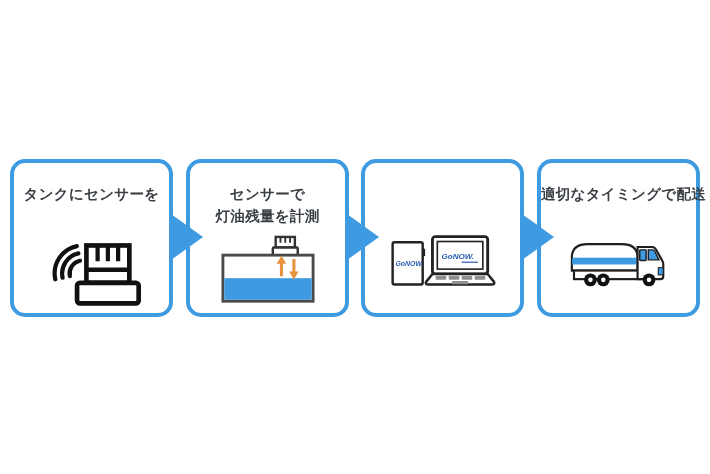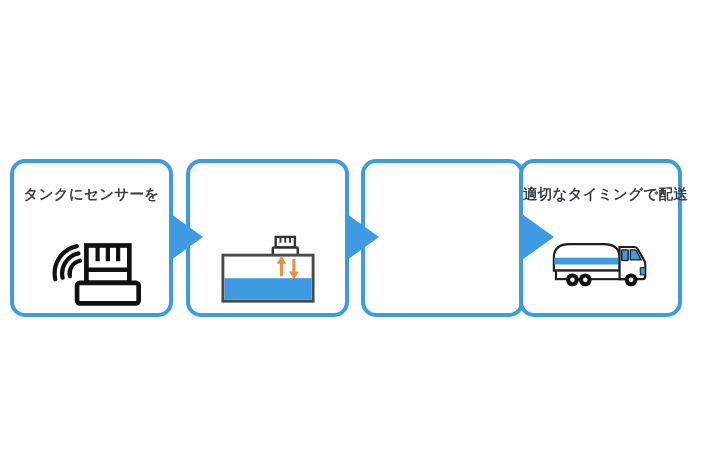--- a/index.html
+++ b/index.html
@@ -11,21 +11,21 @@
   html,body{margin:0;padding:0;background:#fff;}
   #canvas{
     position:relative;width:710px;height:474px;background:#fff;overflow:hidden;
     font-family:"Liberation Sans",sans-serif;
   }
   .step-card{
     position:absolute;top:159px;width:163px;height:158px;
     box-sizing:border-box;border:4px solid var(--accent-blue);
     border-radius:15px;background:#fff;z-index:1;
   }
-  .card-1{left:10px}.card-2{left:186px}.card-3{left:361px}.card-4{left:519px}
+  .card-1{left:10px}.card-2{left:186px}.card-3{left:361px}.card-4{left:537px}
   .step-title{
     position:absolute;top:20px;left:0;width:100%;text-align:center;
     font-size:14.5px;line-height:22px;font-weight:bold;color:var(--title-text);
     letter-spacing:.02em;white-space:nowrap;
   }
   .icon-wrap{position:absolute;left:50%;transform:translateX(-50%);}
   .icon-sensor{top:60px}
   .icon-tank{top:72px}
   .icon-devices{top:72px}
   .icon-truck{top:79px}
@@ -58,40 +58,67 @@
           <rect x="54" y="24" width="46" height="40"></rect>
           <path d="M 54 50 H 100"></path>
           <path d="M 66 24 V 41 M 77 24 V 41 M 88 24 V 41" stroke-width="4.5"></path>
           <rect x="44" y="64" width="66" height="22" rx="3"></rect>
         </g>
       </svg>
     </div>
   </div>
 
   <div class="step-card card-2">
+    <div class="step-title">
+      <div>センサーで</div>
+      <div>灯油残量を計測</div>
+    </div>
     <div class="icon-wrap icon-tank">
       <svg width="100" height="71" viewBox="0 0 104 74">
         <g stroke="#333" stroke-width="2.5" fill="#fff">
           <rect x="60" y="2" width="20" height="11"></rect>
           <path d="M 65 2 V 8 M 70 2 V 8 M 75 2 V 8" stroke-width="2"></path>
           <rect x="57" y="13" width="26" height="8" rx="1"></rect>
         </g>
         <rect x="5" y="21" width="94" height="48" stroke="#4a4a4a" stroke-width="3" fill="#fff"></rect>
         <rect x="6.5" y="45" width="91" height="22.5" fill="var(--accent-blue)"></rect>
         <g stroke="var(--orange)" fill="var(--orange)" stroke-width="3.2">
           <path d="M 66 43 V 28" fill="none"></path>
           <path d="M 66 21.5 L 61 30 H 71 Z" stroke="none"></path>
           <path d="M 79 25 V 40" fill="none"></path>
           <path d="M 79 46.5 L 74 38 H 84 Z" stroke="none"></path>
         </g>
       </svg>
     </div>
   </div>
 
   <div class="step-card card-3">
+    <div class="icon-wrap icon-devices">
+      <svg width="106" height="52" viewBox="0 0 130 64">
+        <g>
+          <rect x="3" y="9" width="37" height="52" rx="2.5" stroke="#222" stroke-width="3" fill="#fff"></rect>
+          <rect x="40.5" y="17" width="2.5" height="9" fill="#222"></rect>
+          <text x="6.5" y="38" font-size="8.5" class="logo-text">GoNOW.</text>
+        </g>
+        <g>
+          <rect x="52" y="2" width="68" height="46" rx="3.5" stroke="#222" stroke-width="3.5" fill="#fff"></rect>
+          <rect x="58" y="8" width="56" height="34" stroke="#222" stroke-width="2" fill="#fff"></rect>
+          <text x="63" y="30" font-size="10" class="logo-text">GoNOW.</text>
+          <path d="M 88 33.5 H 108" stroke="var(--logo-blue)" stroke-width="1.5"></path>
+          <path d="M 52 48 L 120 48 L 128 58 Q 129 61 125 61 L 47 61 Q 43 61 44 58 Z" fill="#fff" stroke="#222" stroke-width="3" stroke-linejoin="round"></path>
+          <g fill="#8f8f8f">
+            <rect x="56" y="50" width="13" height="5" rx="1"></rect>
+            <rect x="72" y="50" width="13" height="5" rx="1"></rect>
+            <rect x="88" y="50" width="13" height="5" rx="1"></rect>
+            <rect x="104" y="50" width="13" height="5" rx="1"></rect>
+            <rect x="76" y="56.5" width="20" height="4" rx="1"></rect>
+          </g>
+        </g>
+      </svg>
+    </div>
   </div>
 
   <div class="step-card card-4">
     <div class="step-title">
       <div>適切なタイミングで配送</div>
       <div></div>
     </div>
     <div class="icon-wrap icon-truck">
       <svg width="100" height="50" viewBox="0 0 140 70">
         <g>

